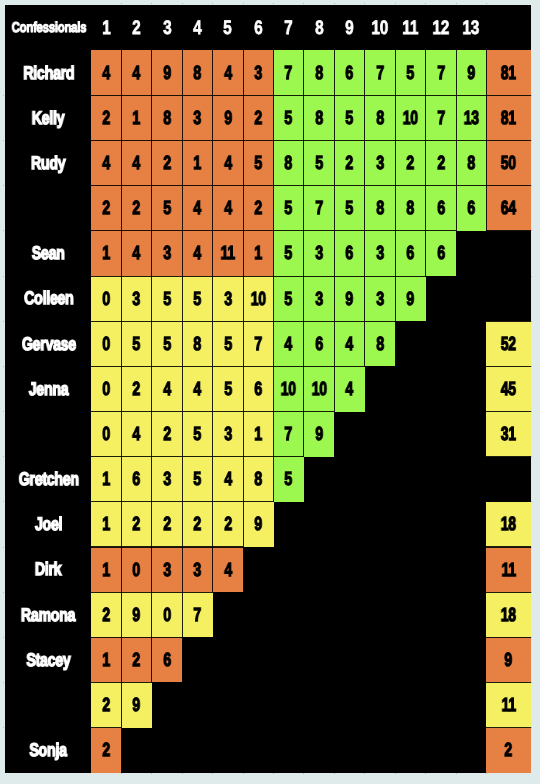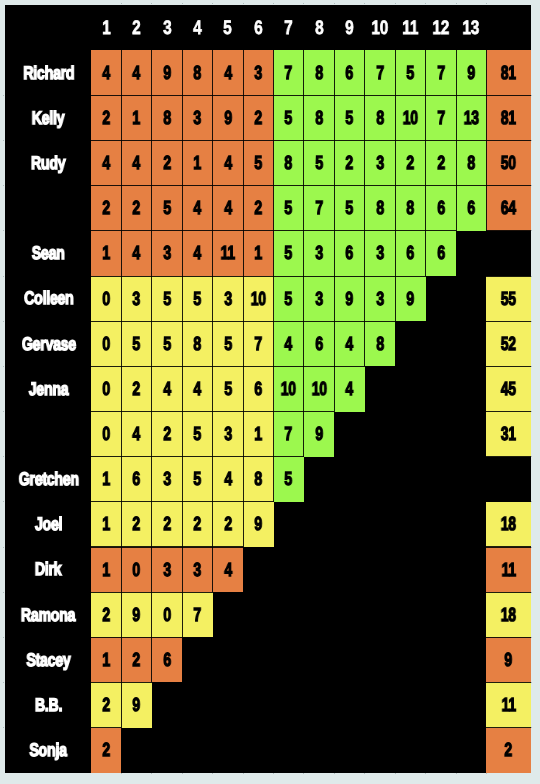--- a/index.html
+++ b/index.html
@@ -104,20 +104,23 @@
     <div class="tick" style="width: 1.2px; height: 1px; left: 3.3px; top: 636.82px;"></div>
     <div class="tick" style="width: 1.2px; height: 1px; left: 530.7px; top: 636.82px;"></div>
     <div class="tick" style="width: 1.2px; height: 1px; left: 3.3px; top: 681.98px;"></div>
     <div class="tick" style="width: 1.2px; height: 1px; left: 530.7px; top: 681.98px;"></div>
     <div class="tick" style="width: 1.2px; height: 1px; left: 3.3px; top: 727.14px;"></div>
     <div class="tick" style="width: 1.2px; height: 1px; left: 530.7px; top: 727.14px;"></div>
   </div>
 
 <div id="grid">
 
+<div class="cell corner-cell" id="corner" style="left: 0px; top: 0px; width: 86.5px; height: 45.74px;">
+      <span class="cond">Confessionals</span>
+    </div>
     <div class="cell hdr-cell" style="left: 86.5px; top: 0px; width: 30.42px; height: 45.74px;">
       <span class="cond">1</span>
     </div>
     <div class="cell hdr-cell" style="left: 116.92px; top: 0px; width: 30.42px; height: 45.74px;">
       <span class="cond">2</span>
     </div>
     <div class="cell hdr-cell" style="left: 147.34px; top: 0px; width: 30.42px; height: 45.74px;">
       <span class="cond">3</span>
     </div>
     <div class="cell hdr-cell" style="left: 177.76px; top: 0px; width: 30.42px; height: 45.74px;">
@@ -395,23 +398,20 @@
     </div>
     <div class="cell val-cell c-green" style="left: 329.86px; top: 271.54px; width: 30.42px; height: 45.16px;">
       <span class="cond">9</span>
     </div>
     <div class="cell val-cell c-green" style="left: 360.28px; top: 271.54px; width: 30.42px; height: 45.16px;">
       <span class="cond">3</span>
     </div>
     <div class="cell val-cell c-green" style="left: 390.7px; top: 271.54px; width: 30.42px; height: 45.16px;">
       <span class="cond">9</span>
     </div>
-    <div class="cell val-cell c-yellow" style="left: 481.96px; top: 271.54px; width: 44.1px; height: 45.16px;">
-      <span class="cond">55</span>
-    </div>
     <div class="cell name-cell" style="left: 0px; top: 316.7px; width: 86.5px; height: 45.16px;">
       <span class="cond">Gervase</span>
     </div>
     <div class="cell val-cell c-yellow" style="left: 86.5px; top: 316.7px; width: 30.42px; height: 45.16px;">
       <span class="cond">0</span>
     </div>
     <div class="cell val-cell c-yellow" style="left: 116.92px; top: 316.7px; width: 30.42px; height: 45.16px;">
       <span class="cond">5</span>
     </div>
     <div class="cell val-cell c-yellow" style="left: 147.34px; top: 316.7px; width: 30.42px; height: 45.16px;">
@@ -595,23 +595,20 @@
       <span class="cond">1</span>
     </div>
     <div class="cell val-cell c-orange" style="left: 116.92px; top: 632.82px; width: 30.42px; height: 45.16px;">
       <span class="cond">2</span>
     </div>
     <div class="cell val-cell c-orange" style="left: 147.34px; top: 632.82px; width: 30.42px; height: 45.16px;">
       <span class="cond">6</span>
     </div>
     <div class="cell val-cell c-orange" style="left: 481.96px; top: 632.82px; width: 44.1px; height: 45.16px;">
       <span class="cond">9</span>
-    </div>
-    <div class="cell name-cell" style="left: 0px; top: 677.98px; width: 86.5px; height: 45.16px;">
-      <span class="cond">B.B.</span>
     </div>
     <div class="cell val-cell c-yellow" style="left: 86.5px; top: 677.98px; width: 30.42px; height: 45.16px;">
       <span class="cond">2</span>
     </div>
     <div class="cell val-cell c-yellow" style="left: 116.92px; top: 677.98px; width: 30.42px; height: 45.16px;">
       <span class="cond">9</span>
     </div>
     <div class="cell val-cell c-yellow" style="left: 481.96px; top: 677.98px; width: 44.1px; height: 45.16px;">
       <span class="cond">11</span>
     </div>

